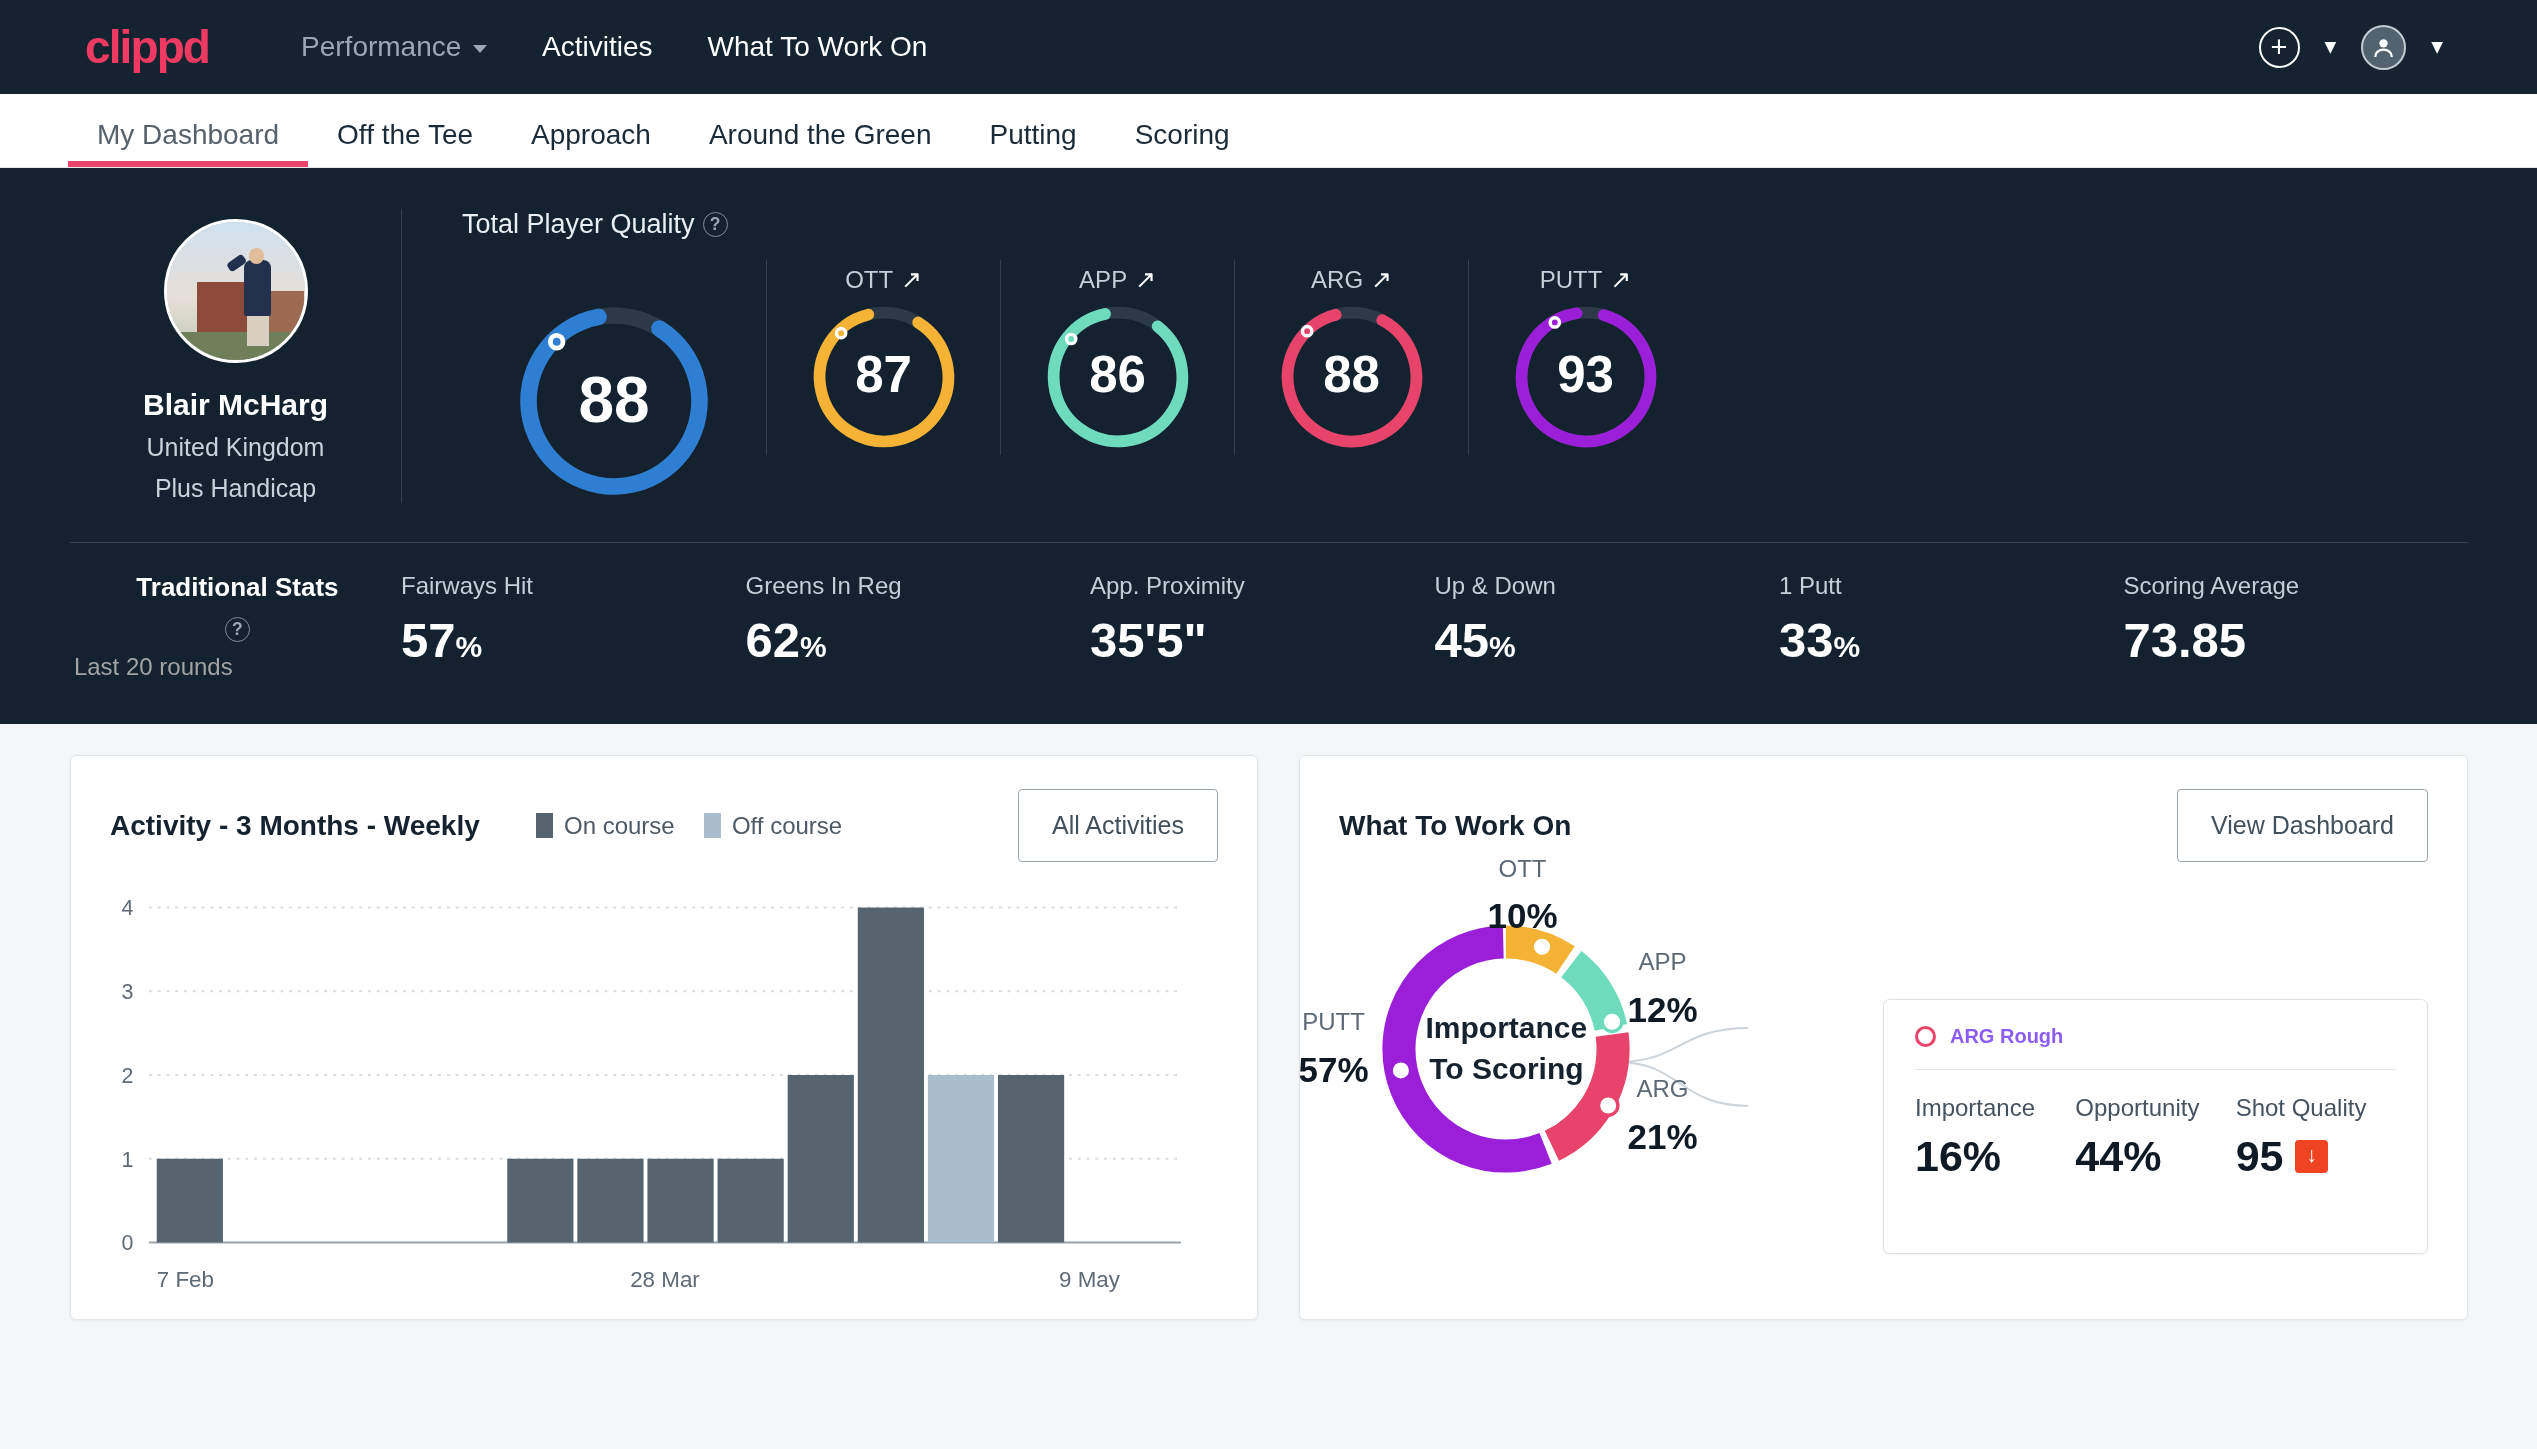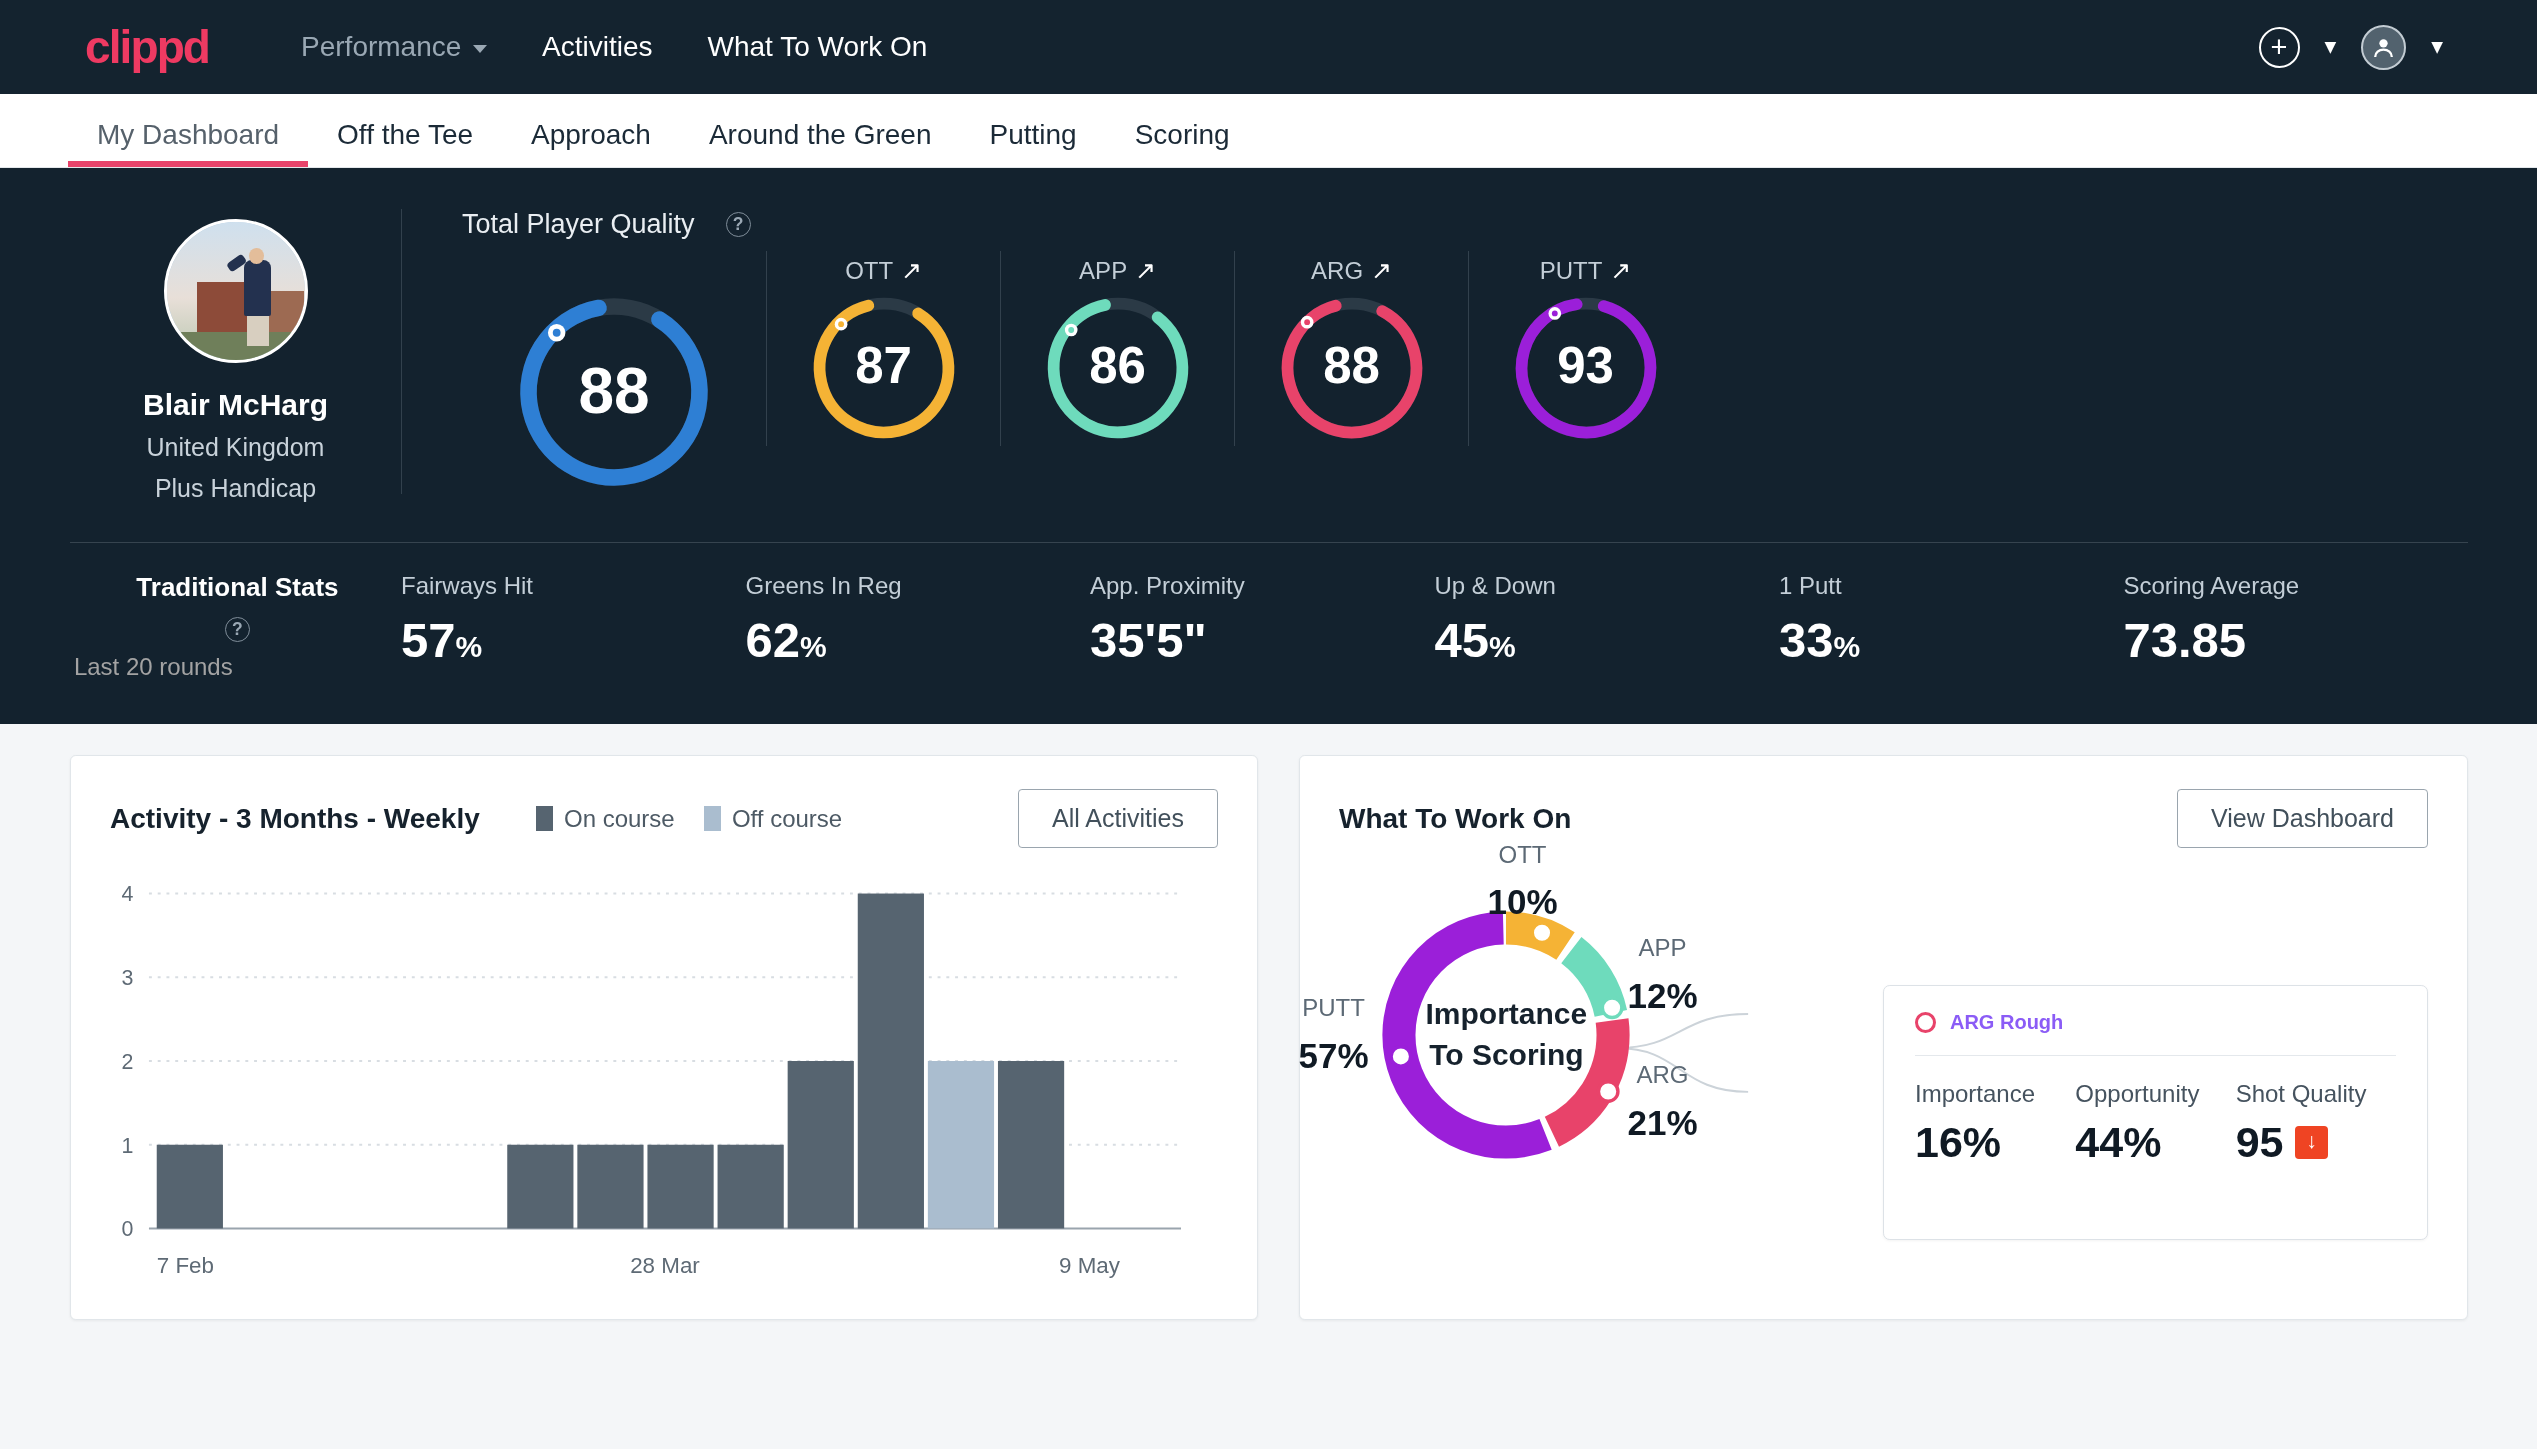--- a/index.html
+++ b/index.html
@@ -72,21 +72,21 @@
   .pfp .bldg2 { position:absolute; left:74%; top:50%; width:26%; height:32%; background:#9d6a52; }
   .pfp .grass { position:absolute; left:0; bottom:0; width:100%; height:20%; background:#6f7f5a; }
   .pfp .person-body { position:absolute; left:56%; top:28%; width:20%; height:40%; background:#23314f; border-radius:7.8px 7.8px 1.9px 1.9px;}
   .pfp .person-legs { position:absolute; left:58%; top:62%; width:16%; height:28%; background:#d8cfc0; }
   .pfp .person-head { position:absolute; left:60%; top:19%; width:11%; height:12%; border-radius:50%; background:#e3bd9a; }
   .pfp .person-arm { position:absolute; left:44%; top:26%; width:14%; height:7%; background:#23314f; transform:rotate(-35deg); border-radius:3.9px;}
   .pname { font-size:30px; font-weight:bold; color:#fff; margin-top:25px; }
   .pmeta { font-size:25px; color:#c8d2da; margin-top:11.7px; }
 
   .quality { flex:1; border-left:1px solid #32414d; padding-left:60px; }
-  .qtitle { display:flex; align-items:center; gap:31px; font-size:27px; color:#e9eef2; margin-bottom:11px;}
+  .qtitle { display:flex; align-items:center; gap:8px; font-size:27px; color:#e9eef2; margin-bottom:20px;}
   .qmark {
     width:25px;height:25px;border-radius:50%;border:1.9px solid #7f8d99;color:#9aa8b4;
     font-size:17.5px; display:flex;align-items:center;justify-content:center;font-weight:bold;
     cursor:pointer;
   }
   .gauges { display:flex; align-items:flex-start; margin-top:7.8px; }
   .gwrap { display:flex; flex-direction:column; align-items:center; position:relative; }
   .gwrap + .gwrap { border-left:1px solid #32414d; }
   .glabel { font-size:24px; color:#c3ced7; display:flex; align-items:center; gap:7.8px; height:39px;}
   .arrow-up { color:#ffffff; font-size:25px; }
@@ -116,21 +116,21 @@
   .card-left { flex:0 0 1186px; height:565px; padding:33px 39px 23.4px 39px; }
   .card-right { flex:1; height:565px; padding:33px 39px 23.4px 39px; position:relative; }
 
   .card-head { display:flex; align-items:center; }
   .card-title { font-size:28px; font-weight:bold; color:#16222d; }
   .legend { display:flex; align-items:center; gap:29px; margin-left:56px; }
   .legend-item { display:flex; align-items:center; gap:10.7px; font-size:24px; color:#4d5a65; }
   .sw { width:17.5px; height:25px; display:inline-block; }
   .btn {
     margin-left:auto; border:1px solid #9aa5ae; border-radius:3.9px; background:#fff;
-    font-size:25px; color:#42505b; padding:14px 33px; cursor:pointer; white-space:nowrap;
+    font-size:25px; color:#42505b; padding:21px 33px; cursor:pointer; white-space:nowrap;
   }
 
   .chartzone { position:relative; margin-top:21.4px; height:419px; }
 
   
   .donut-area { position:relative; height:458px; margin-top:9.7px; }
   .dlabel { position:absolute; text-align:center; }
   .dlabel .dl-k { font-size:24px; color:#5c6975; line-height:1.15; }
   .dlabel .dl-v { font-size:35px; font-weight:bold; color:#101a24; line-height:1.25;margin-top:12px; }
   .donut-center-txt {

